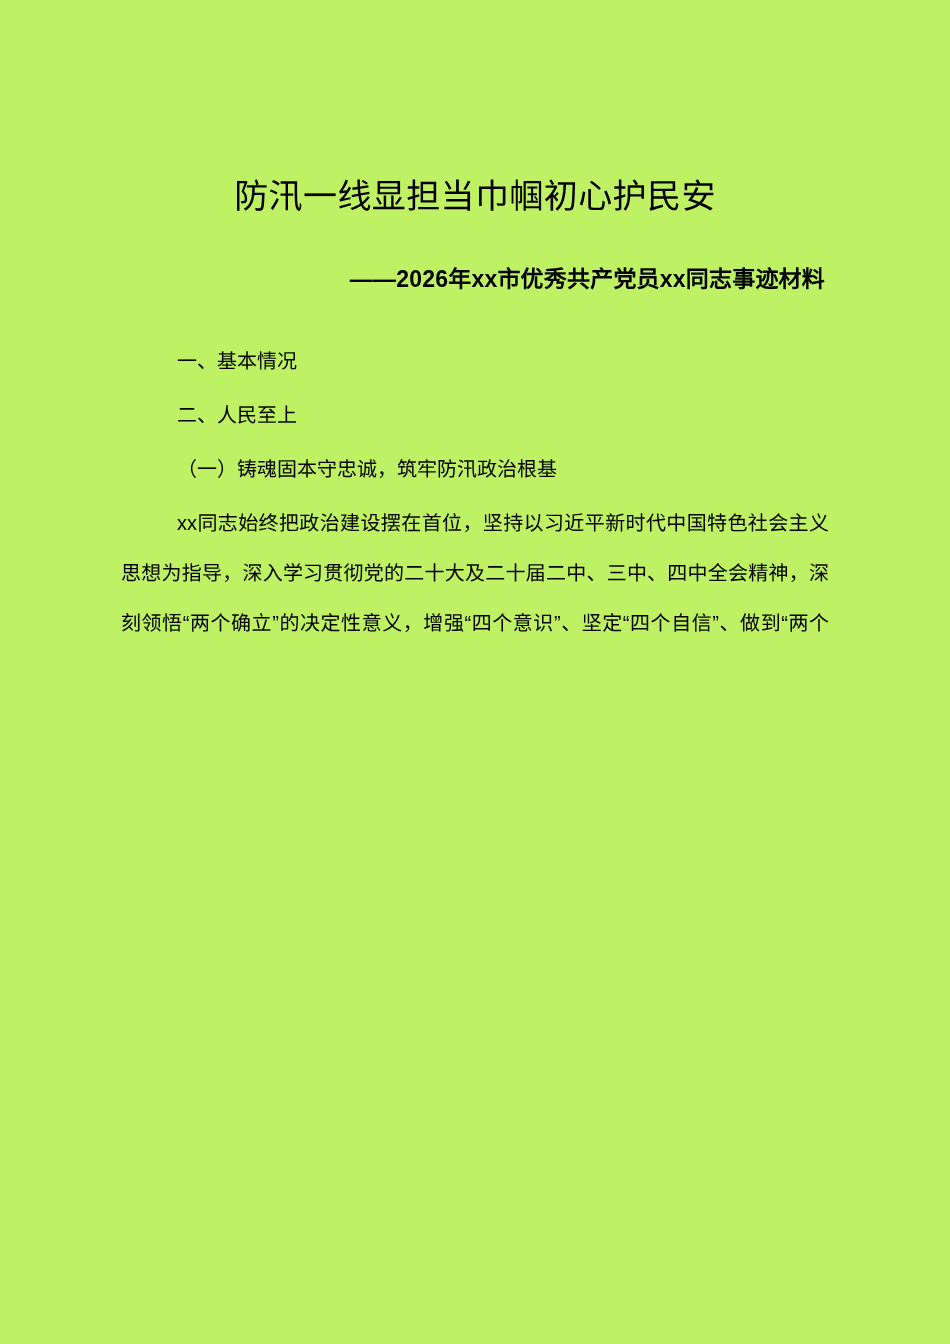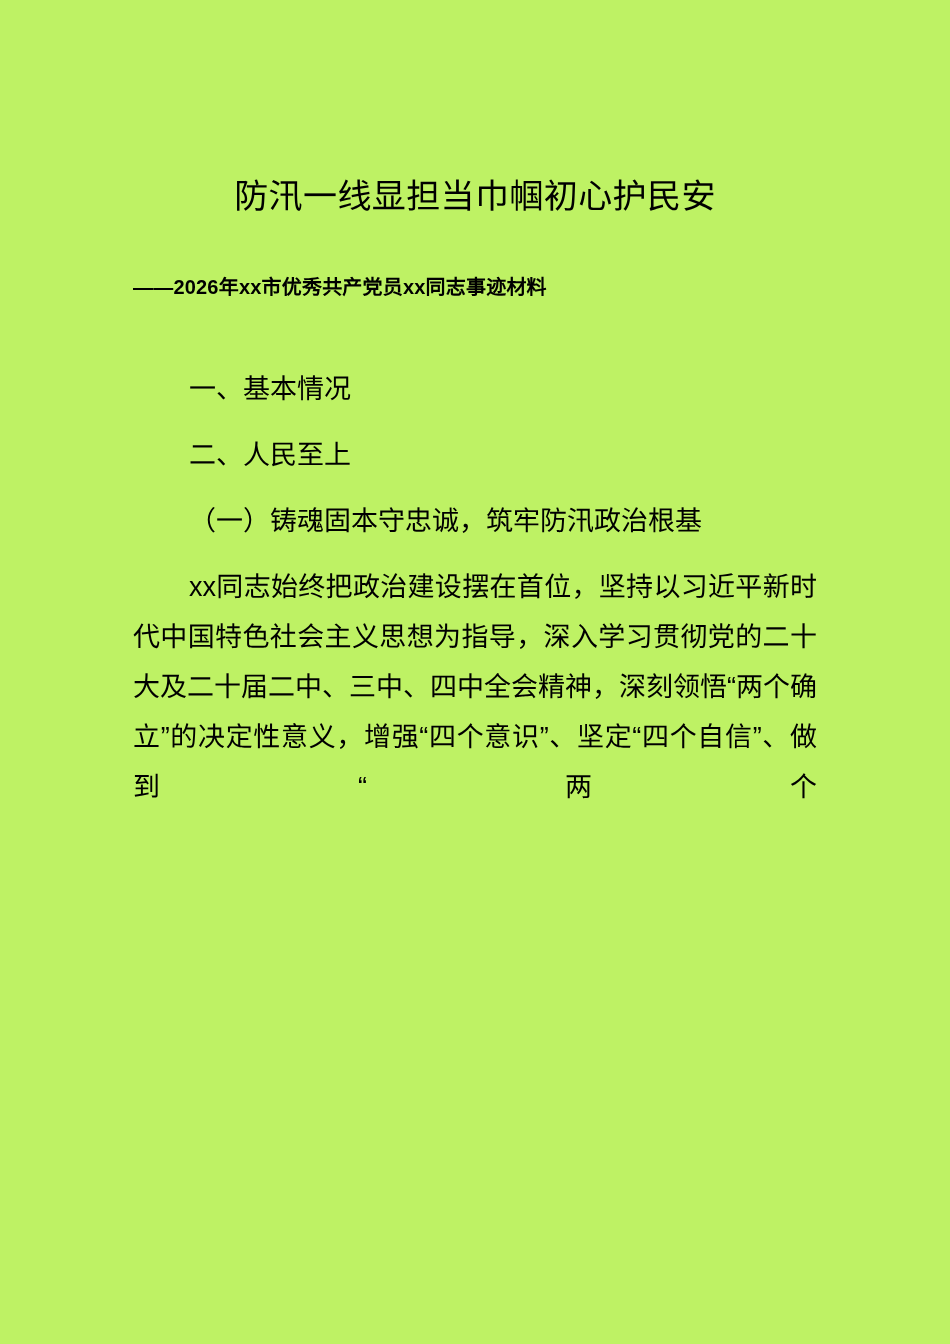--- a/index.html
+++ b/index.html
@@ -36,40 +36,40 @@
     font-size: 34px;
     font-weight: 400;
     line-height: 48px;
     text-align: center;
     letter-spacing: 0.4px;
     padding-top: 172px;
     white-space: nowrap;
   }
 
   .doc-subtitle {
-    margin: 16px;
+    margin: 8px;
     padding: 0;
-    font-size: 20px;
+    font-size: 23px;
     font-weight: 700;
     line-height: 34px;
-    text-align: left;
+    text-align: right;
     padding-top: 34px;
     letter-spacing: 0.2px;
     white-space: nowrap;
   }
 
   
   .body-block {
     padding-top: 28px;
   }
 
   .para {
-    margin: 16px;
+    margin: 4px;
     padding: 0;
-    font-size: 27px;
+    font-size: 20px;
     line-height: 50px;
     font-weight: 400;
     text-align: justify;
     text-justify: inter-character;
     text-align-last: left;
     text-indent: 56px;
     letter-spacing: 0;
     word-break: break-all;
   }
 

